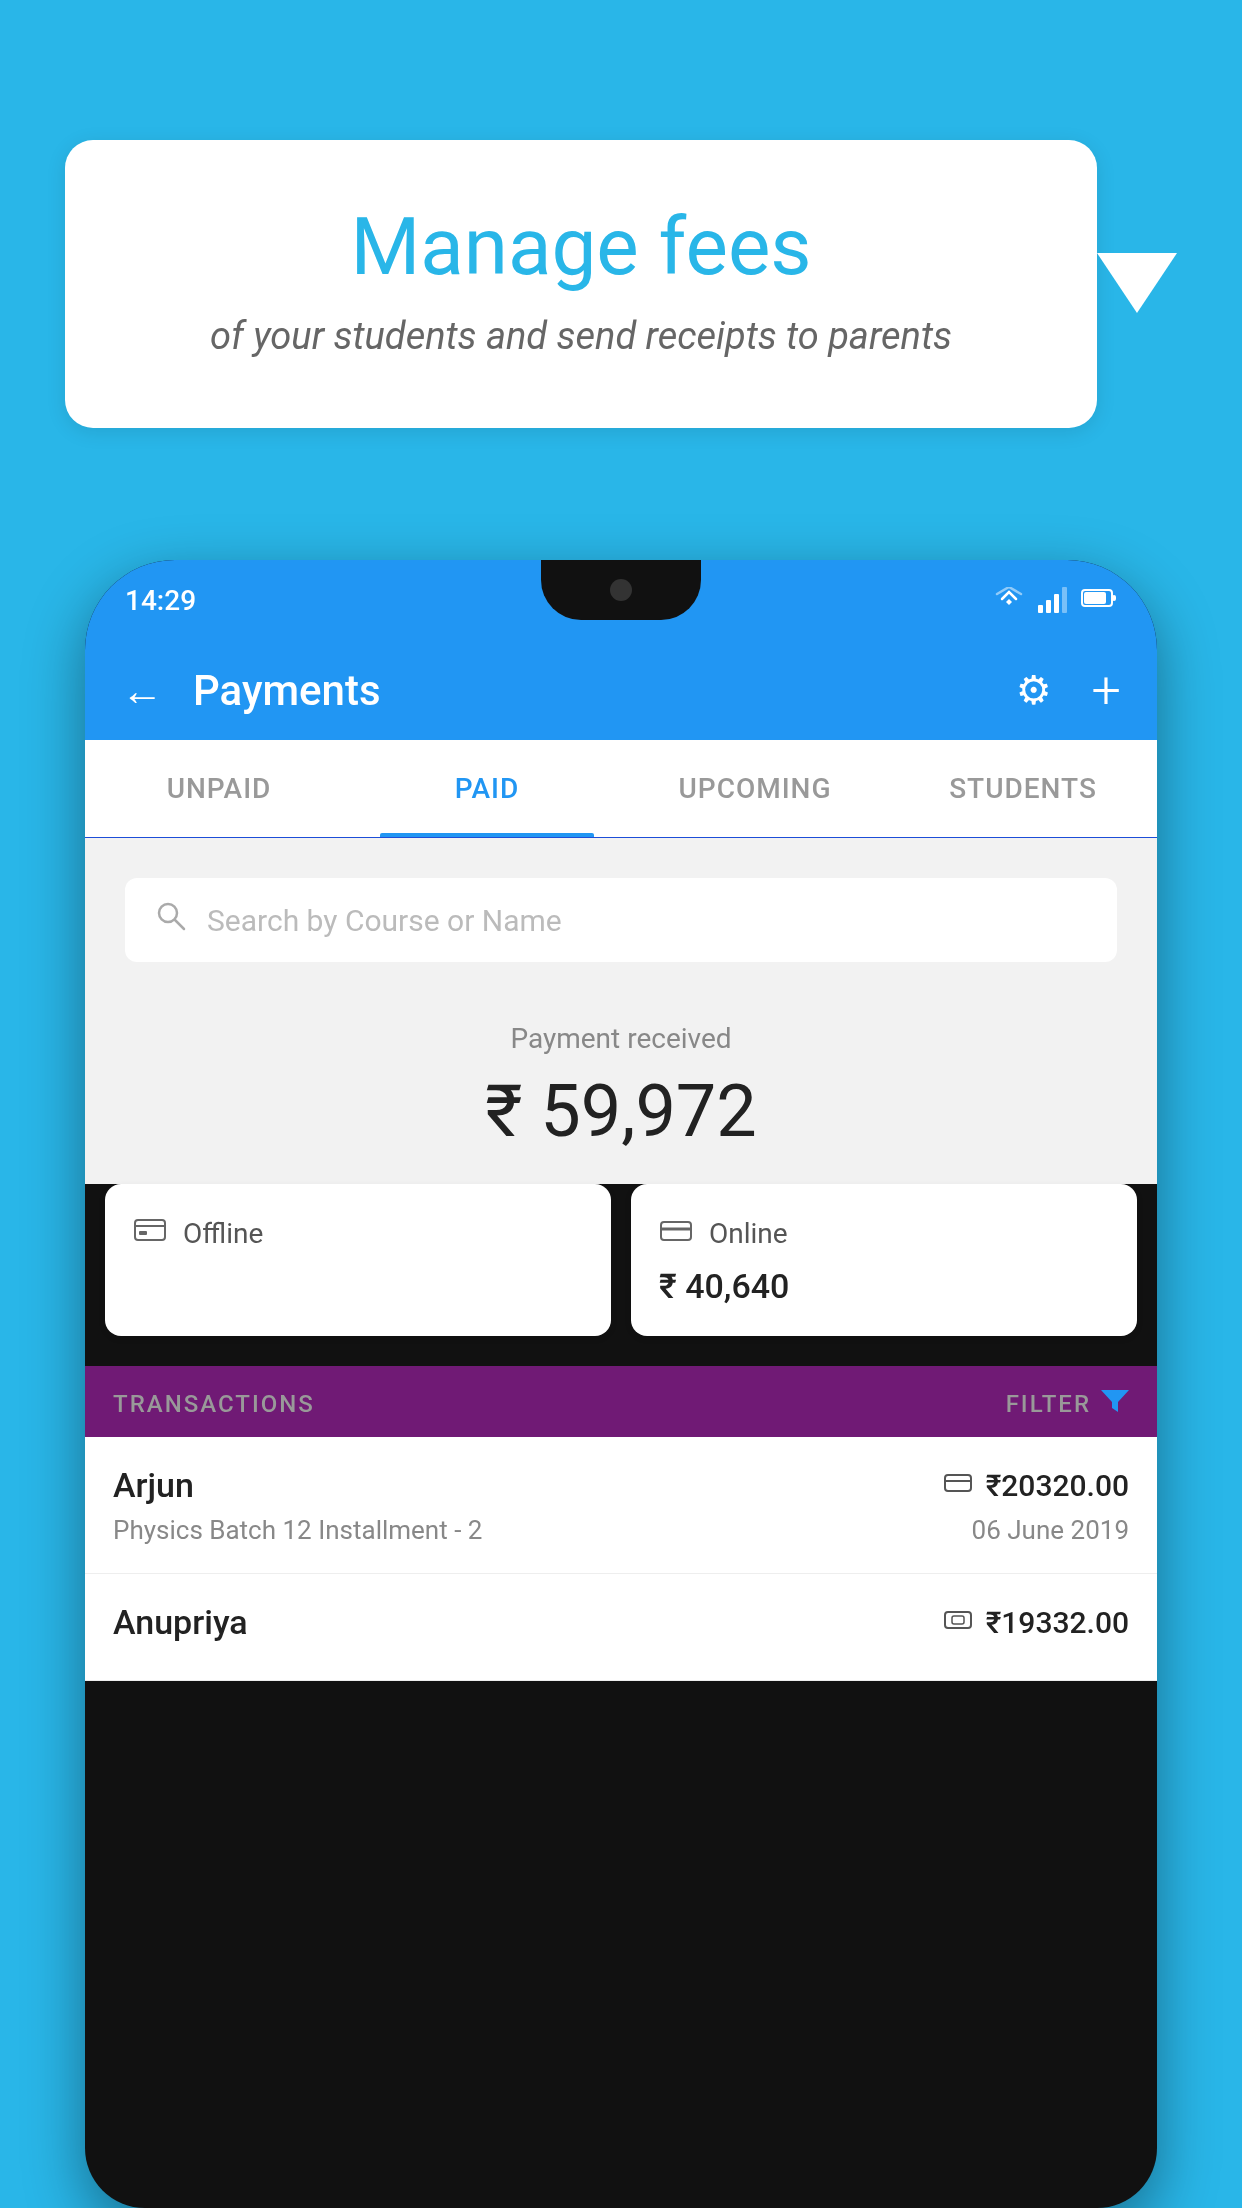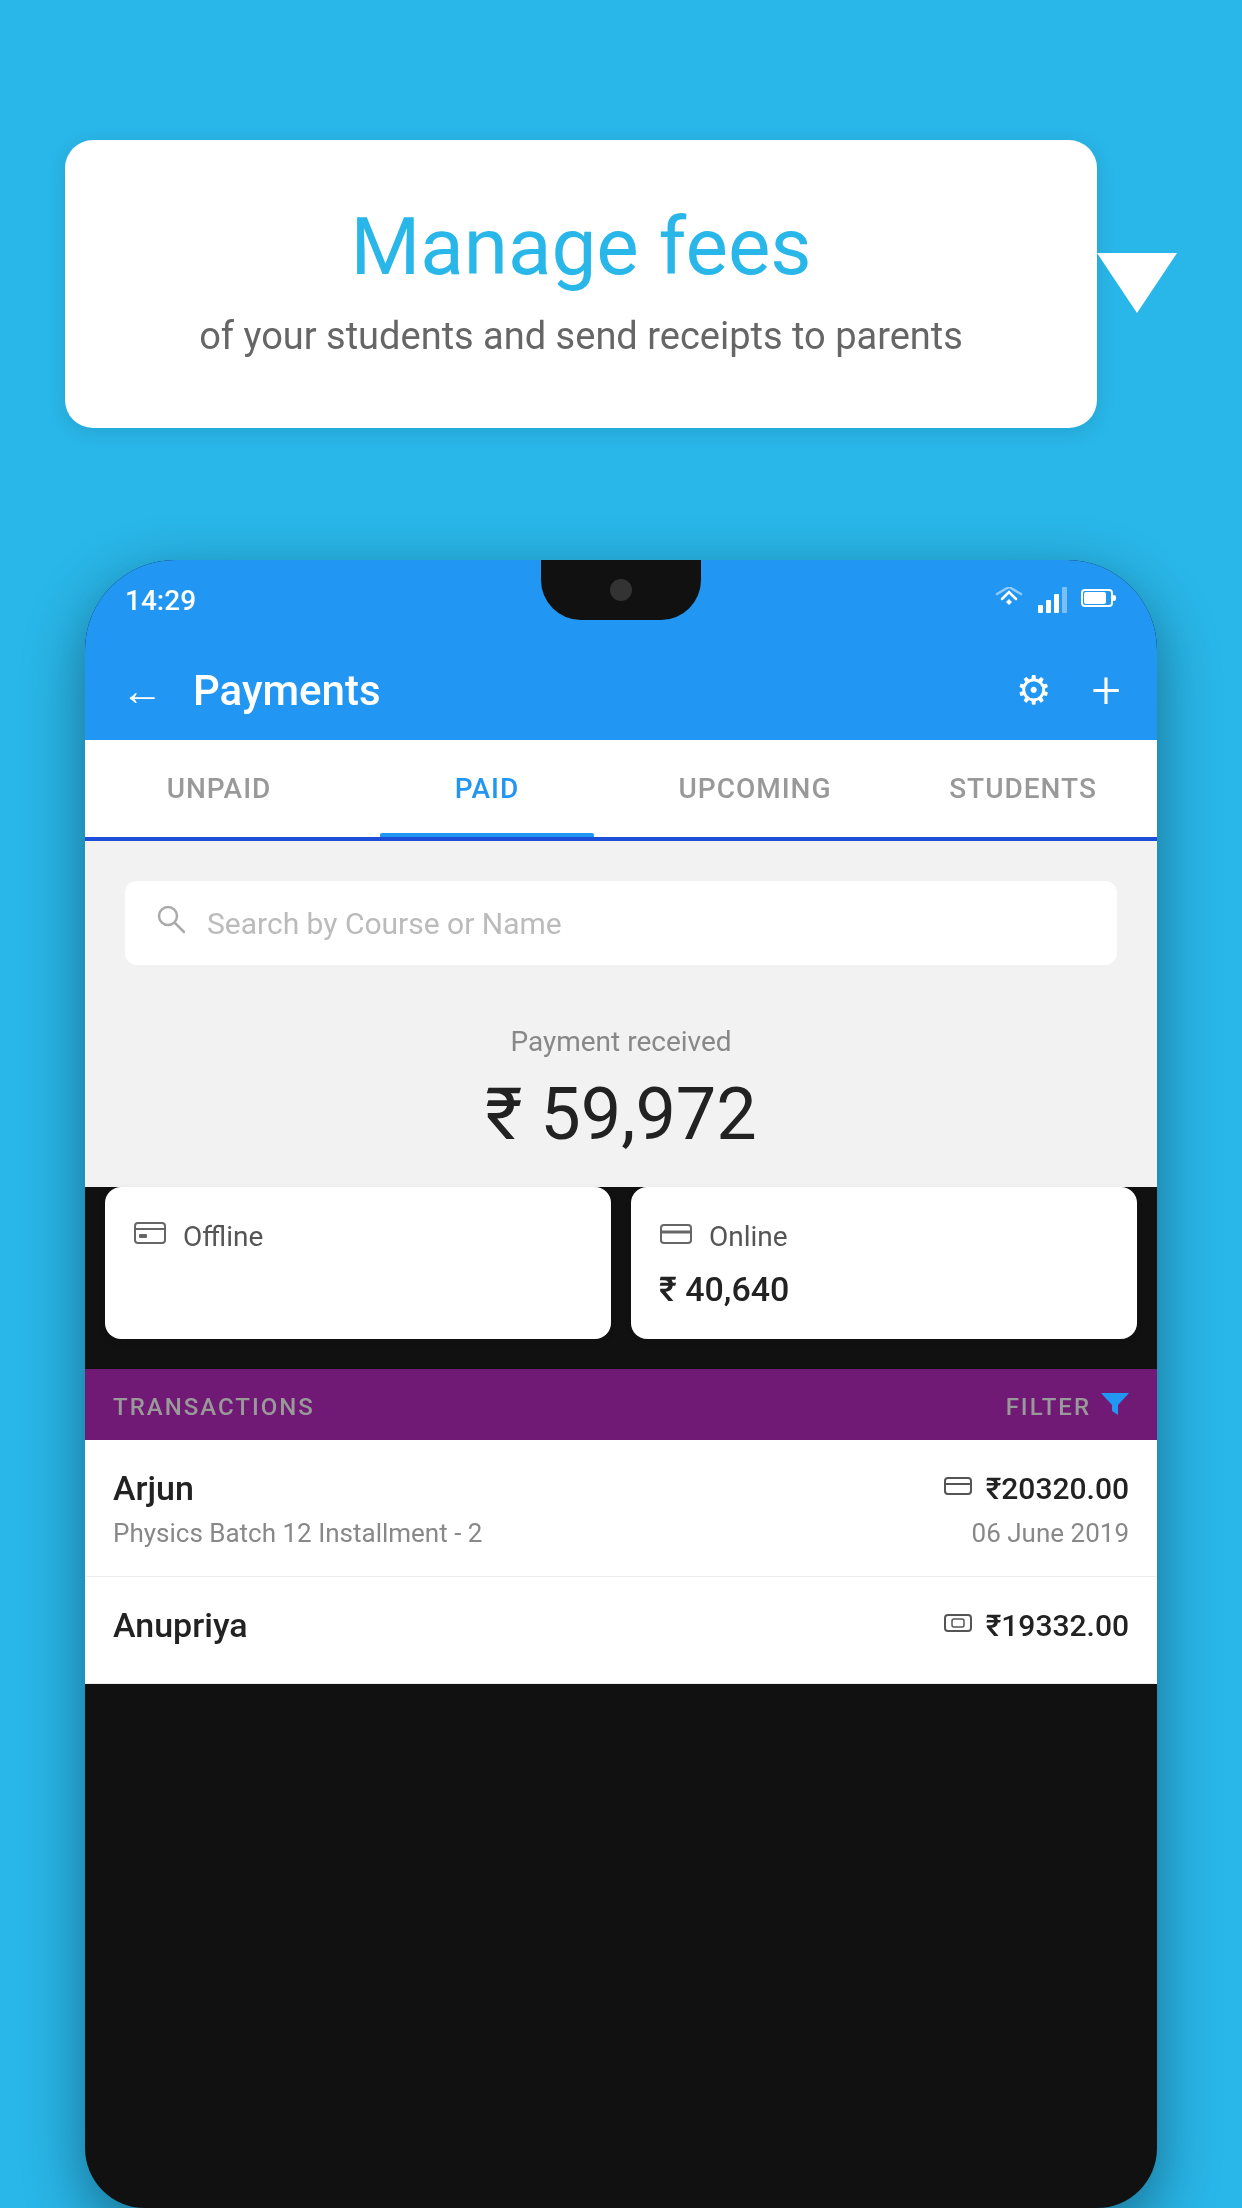--- a/index.html
+++ b/index.html
@@ -37,20 +37,21 @@
       color: #29b6e8;
       font-size: 80px;
       font-weight: 400;
       margin-bottom: 20px;
     }
 
     .speech-bubble-subtitle {
       color: #666;
       font-size: 38px;
       font-weight: 400;
+      font-style: italic;
     }
 
     .speech-bubble-arrow {
       width: 0;
       height: 0;
       border-left: 40px solid transparent;
       border-right: 40px solid transparent;
       border-top: 60px solid white;
       margin-top: -2px;
     }
@@ -143,21 +144,21 @@
     .header-icon-plus {
       color: white;
       font-size: 46px;
       font-weight: 300;
     }
 
     
     .tabs-bar {
       background: white;
       display: flex;
-      border-bottom: 4px solid #1d4ed8;
+      border-bottom: 1px solid #1d4ed8;
     }
 
     .tab-item {
       flex: 1;
       text-align: center;
       padding: 32px 10px;
       font-size: 28px;
       font-weight: 500;
       color: #999;
       letter-spacing: 1px;

